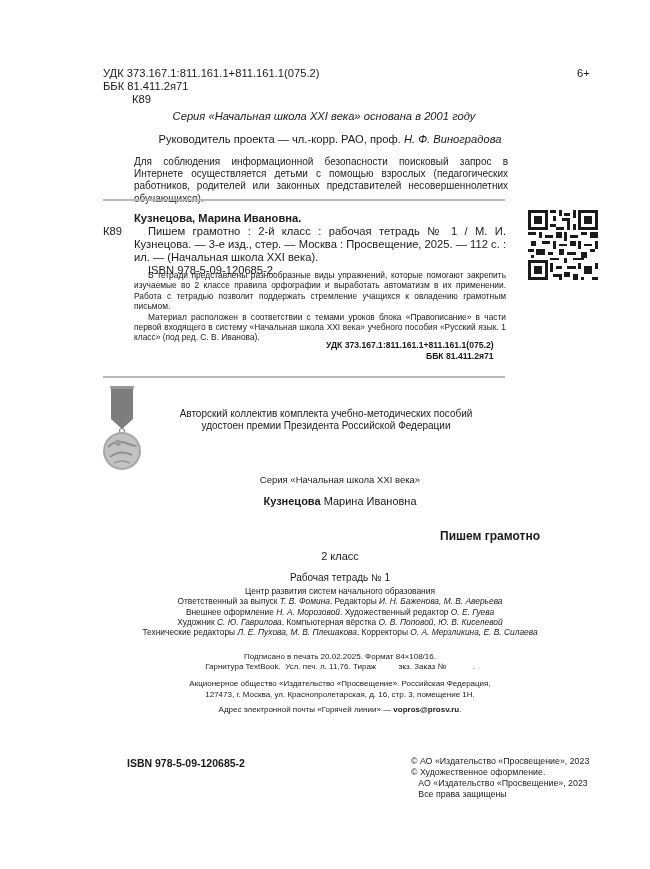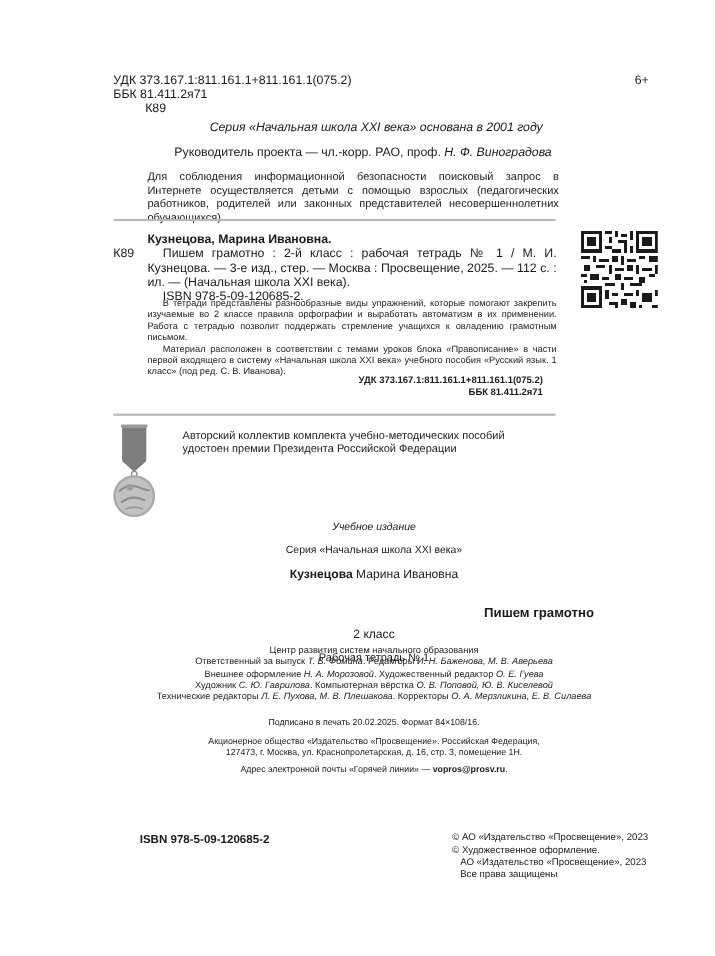--- a/index.html
+++ b/index.html
@@ -17,34 +17,34 @@
     .t9 { font-size: 8.6px; line-height: 10.6px; }
     .t8 { font-size: 8.4px; line-height: 10.4px; }
     .bold { font-weight: bold; text-align: right; }
     .ital { font-style: italic; }
     .center { text-align: center; }
     .justify { text-align: justify; text-align-last: left; }
     .rule { position: absolute; height: 2px; background: #b9b9b9; left: 103px; width: 402px; }
 
     #udk-top { left: 103px; top: 67px; }
     #age-rating { left: 577px; top: 67px; }
-    #series-note { left: 102px; width: 480px; top: 110px; }
+    #series-note { left: 84px; width: 480px; top: 110px; }
     #project-lead { left: 90px; width: 480px; top: 133px; }
     #safety-note { left: 134px; width: 374px; top: 156px; }
 
     #author-bold { left: 134px; top: 212px; }
     #k89-side { left: 103px; top: 225px; }
     #catalog-main { left: 134px; top: 225px; width: 372px; }
     #catalog-desc { left: 134px; top: 270px; width: 372px; }
     #catalog-udk { left: 326px; top: 340px; }
 
     #qr-code { left: 528px; top: 210px; width: 70px; height: 70px; }
 
     #medal { left: 102px; top: 385px; width: 40px; height: 88px; }
-    #award-text { left: 166px; top: 391px; width: 320px; }
+    #award-text { left: 166px; top: 408px; width: 320px; text-align: center; }
 
     #imprint { left: 140px; top: 474px; width: 400px; }
     #credits { left: 100px; top: 586px; width: 480px; }
     #print-info { left: 140px; top: 652px; width: 400px; }
 
     #isbn-bottom { left: 103px; top: 757px; padding-left: 24px; }
     #copyright { left: 411px; top: 756px; width: 190px; }
 
     .line { white-space: nowrap; }
     .indent { text-indent: 14px; }
@@ -158,21 +158,20 @@
     <path d="M12 78 Q20 74 28 78" stroke="#999" stroke-width="1.5" fill="none"></path>
     <circle cx="16" cy="58" r="3" fill="#9c9c9c"></circle>
   </svg>
 </div>
 <div id="award-text" class="abs t10">
   <div class="line">Авторский коллектив комплекта учебно-методических пособий</div>
   <div class="line">удостоен премии Президента Российской Федерации</div>
 </div>
 
 <div id="imprint" class="abs center">
-  <div class="ital" style="font-size:9.5px;line-height:12px;margin-bottom:9px">Учебное издание</div>
   <div style="font-size:9.5px;line-height:12px;margin-bottom:9px">Серия «Начальная школа XXI века»</div>
   <div style="font-size:11px;line-height:13px;margin-bottom:21px">
     <span class="bold">Кузнецова</span><span> Марина Ивановна</span>
   </div>
   <div class="bold" style="font-size:12px;line-height:14px;margin-bottom:7px">Пишем грамотно</div>
   <div style="font-size:11px;line-height:13px;margin-bottom:8px">2 класс</div>
   <div style="font-size:10px;line-height:13px">Рабочая тетрадь № 1</div>
 </div>
 
 <div id="credits" class="abs center" style="font-size:8.4px;line-height:10.3px">
@@ -186,20 +185,21 @@
   <div class="line">
     <span>Художник </span><span class="ital">С. Ю. Гаврилова</span><span>. Компьютерная вёрстка </span><span class="ital">О. В. Поповой, Ю. В. Киселевой</span>
   </div>
   <div class="line">
     <span>Технические редакторы </span><span class="ital">Л. Е. Пухова, М. В. Плешакова</span><span>. Корректоры </span><span class="ital">О. А. Мерзликина, Е. В. Силаева</span>
   </div>
 </div>
 
 <div id="print-info" class="abs center" style="font-size:8px;line-height:10.2px">
   <div class="line">Подписано в печать 20.02.2025. Формат 84×108/16.</div>
+  <div class="line" style="white-space:pre">Гарнитура TextBook.  Усл. печ. л. 11,76. Тираж          экз. Заказ №            .</div>
   <div style="height:7px"></div>
   <div class="line">Акционерное общество «Издательство «Просвещение». Российская Федерация,</div>
   <div class="line">127473, г. Москва, ул. Краснопролетарская, д. 16, стр. 3, помещение 1Н.</div>
   <div style="height:5px"></div>
   <div class="line">
     <span>Адрес электронной почты «Горячей линии» — </span><span class="bold">vopros@prosv.ru</span><span>.</span>
   </div>
 </div>
 
 <div id="isbn-bottom" class="abs bold" style="font-size:10.5px;line-height:12px">ISBN 978-5-09-120685-2</div>

